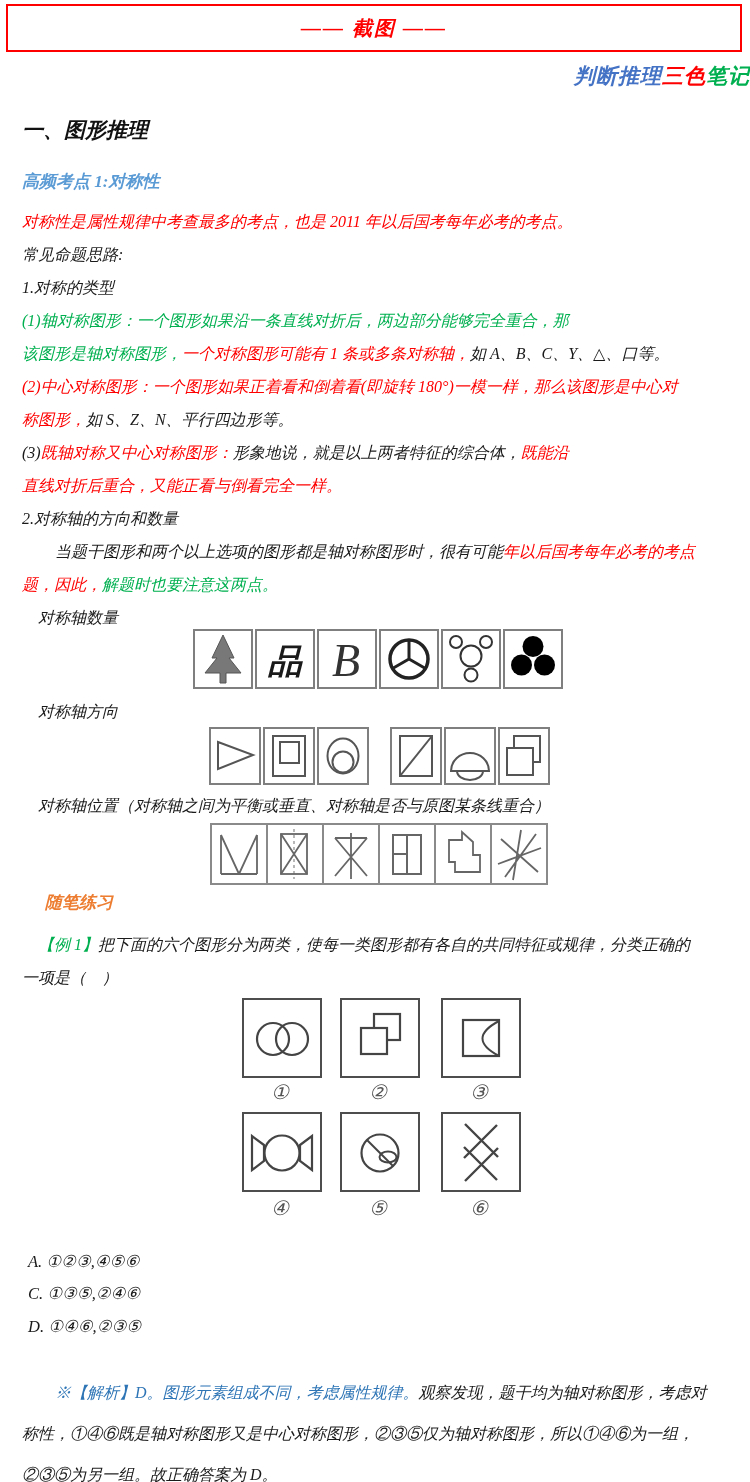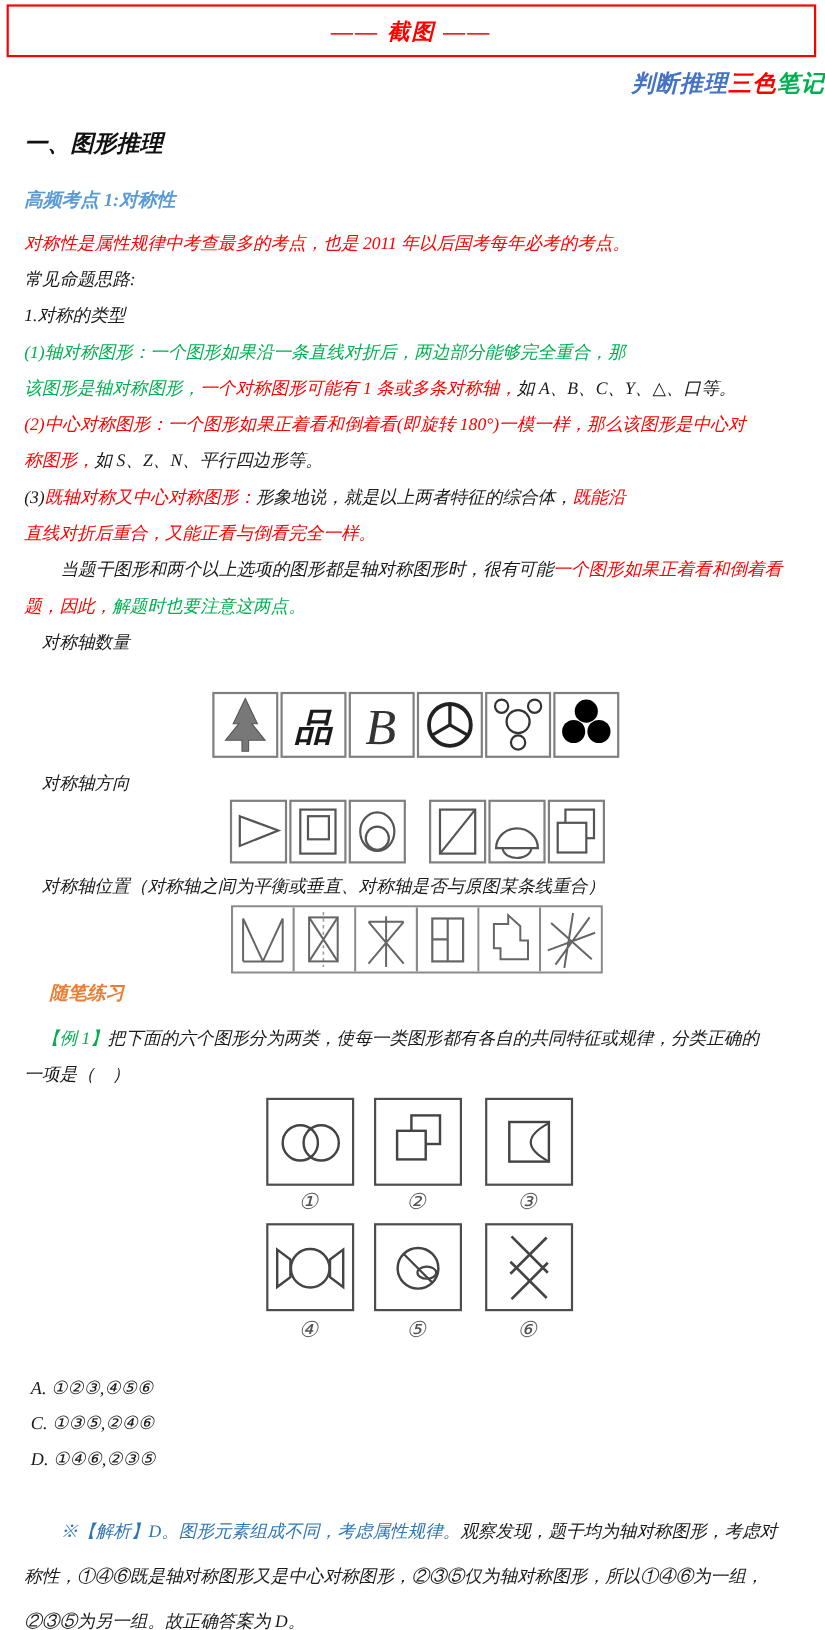--- a/index.html
+++ b/index.html
@@ -54,21 +54,22 @@
   <div class="block body-block">
       <div class="tline ind0"><span style="color: var(--c-r);">对称性是属性规律中考查最多的考点，也是 2011 年以后国考每年必考的考点。</span></div>
       <div class="tline ind0"><span style="color: var(--c-k);">常见命题思路:</span></div>
       <div class="tline ind0"><span style="color: var(--c-k);">1.对称的类型</span></div>
       <div class="tline ind0"><span style="color: var(--c-g);">(1)轴对称图形：一个图形如果沿一条直线对折后，两边部分能够完全重合，那</span></div>
       <div class="tline ind0"><span style="color: var(--c-g);">该图形是轴对称图形，</span><span style="color: var(--c-r);">一个对称图形可能有 1 条或多条对称轴，</span><span style="color: var(--c-k);">如 A、B、C、Y、△、口等。</span></div>
       <div class="tline ind0"><span style="color: var(--c-r);">(2)中心对称图形：一个图形如果正着看和倒着看(即旋转 180°)一模一样，那么该图形是中心对</span></div>
       <div class="tline ind0"><span style="color: var(--c-r);">称图形，</span><span style="color: var(--c-k);">如 S、Z、N、平行四边形等。</span></div>
       <div class="tline ind0"><span style="color: var(--c-k);">(3)</span><span style="color: var(--c-r);">既轴对称又中心对称图形：</span><span style="color: var(--c-k);">形象地说，就是以上两者特征的综合体，</span><span style="color: var(--c-r);">既能沿</span></div>
       <div class="tline ind0"><span style="color: var(--c-r);">直线对折后重合，又能正看与倒看完全一样。</span></div>
-      <div class="tline ind2"><span style="color: var(--c-k);">当题干图形和两个以上选项的图形都是轴对称图形时，很有可能</span><span style="color: var(--c-r);">一个图形如果正着看和倒着看</span></div>
+      <div class="tline ind0"><span style="color: var(--c-k);">2.对称轴的方向和数量</span></div>
+      <div class="tline ind2"><span style="color: var(--c-k);">当题干图形和两个以上选项的图形都是轴对称图形时，很有可能</span><span style="color: var(--c-r);">年以后国考每年必考的考点</span></div>
       <div class="tline ind0"><span style="color: var(--c-r);">题，因此，</span><span style="color: var(--c-g);">解题时也要注意这两点。</span></div>
       <div class="tline ind1"><span style="color: var(--c-k);">对称轴数量</span></div>
     </div>
 
   <div class="row row1">
     <div class="sbox">
       <svg width="56" height="56" viewBox="0 0 56 56">
         <polygon points="28,4 17,27 22,27 10,42 25,42 25,52 31,52 31,42 46,42 34,27 39,27" fill="#787878" stroke="#555" stroke-width="1"></polygon>
       </svg>
     </div>

